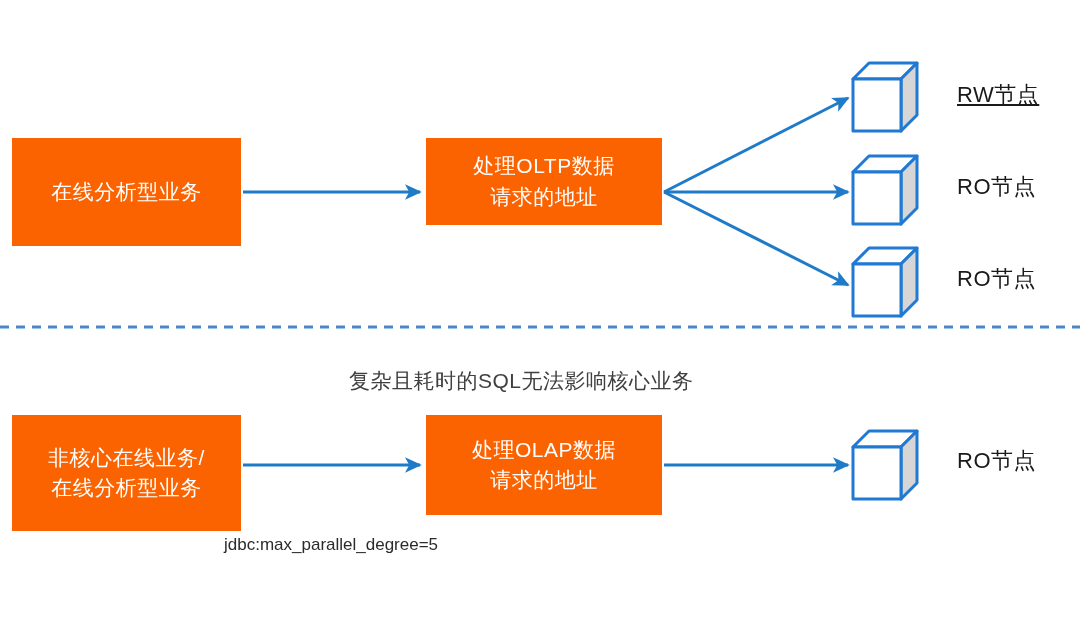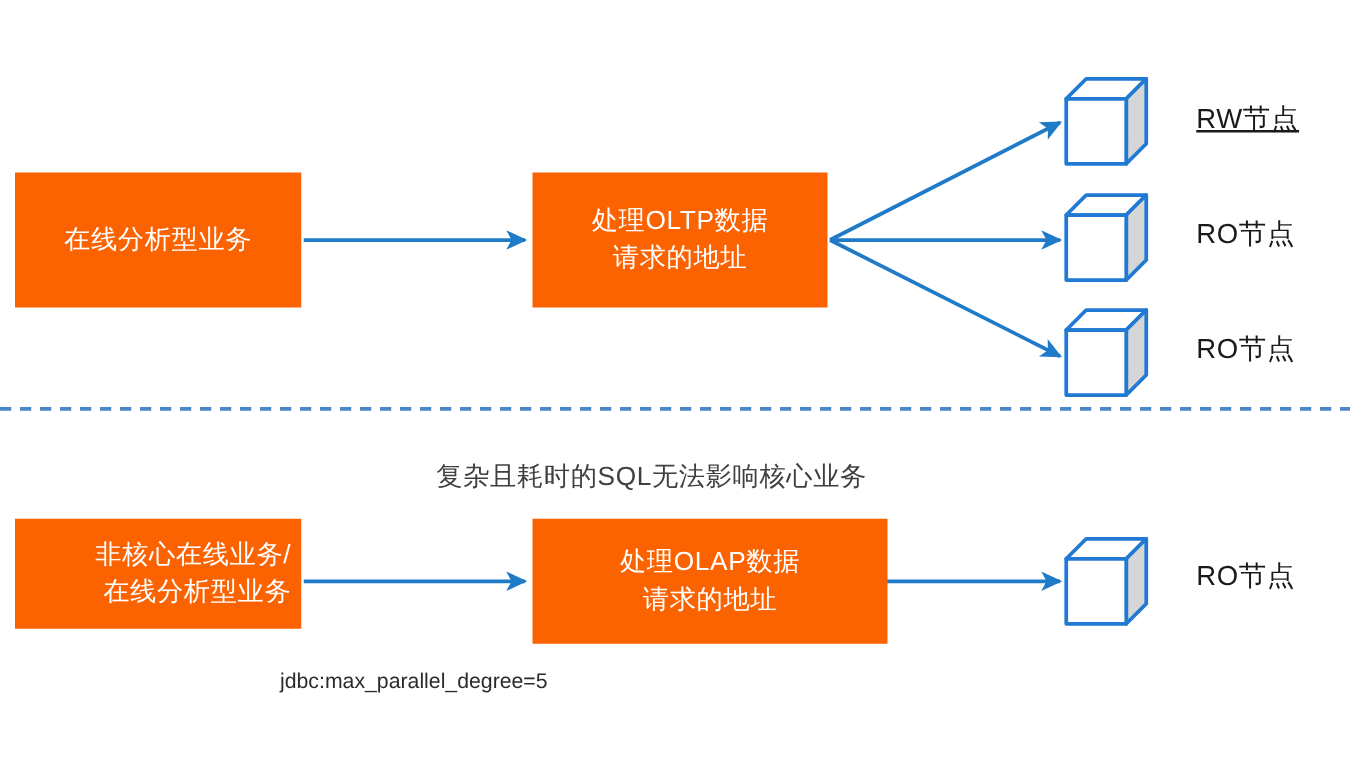--- a/index.html
+++ b/index.html
@@ -106,21 +106,21 @@
 
     <g>
       <line x1="664" y1="465" x2="848" y2="465" stroke="#1f7bc8" stroke-width="3" marker-end="url(#arrowhead)"></line>
     </g>
   </svg>
 
   <div class="box" style="left:12px; top:138px; width:229px; height:108px;">
     <span class="line">在线分析型业务</span>
   </div>
 
-  <div class="box" style="left:426px; top:138px; width:236px; height:108px;">
+  <div class="box" style="left:426px; top:138px; width:236px; height:87px;">
     <span class="line">处理OLTP数据</span>
     <span class="line">请求的地址</span>
   </div>
 
   <div class="cube" style="left:850px; top:60px;">
     <svg viewBox="0 0 70 74" width="70" height="74" xmlns="http://www.w3.org/2000/svg">
       <polygon points="3,19 19,3 67,3 51,19" fill="#ffffff" stroke="#2079d2" stroke-width="3" stroke-linejoin="round"></polygon>
       <polygon points="51,19 67,3 67,55 51,71" fill="#d6d6d6" stroke="#2079d2" stroke-width="3" stroke-linejoin="round"></polygon>
       <rect x="3" y="19" width="48" height="52" fill="#ffffff" stroke="#2079d2" stroke-width="3" stroke-linejoin="round"></rect>
     </svg>
@@ -148,26 +148,26 @@
     </svg>
   </div>
   <div class="node-label" style="left:957px; top:264px;">
     <span>RO节点</span>
   </div>
 
   <div class="caption" style="left:349px; top:367px;">
     <span>复杂且耗时的SQL无法影响核心业务</span>
   </div>
 
-  <div class="box" style="left:12px; top:415px; width:229px; height:88px;align-items:flex-end;">
+  <div class="box" style="left:12px; top:415px; width:229px; height:116px;">
     <span class="line">非核心在线业务/</span>
     <span class="line">在线分析型业务</span>
   </div>
 
-  <div class="box" style="left:426px; top:415px; width:284px; height:100px;">
+  <div class="box" style="left:426px; top:415px; width:236px; height:100px;">
     <span class="line">处理OLAP数据</span>
     <span class="line">请求的地址</span>
   </div>
 
   <div class="cube" style="left:850px; top:428px;">
     <svg viewBox="0 0 70 74" width="70" height="74" xmlns="http://www.w3.org/2000/svg">
       <polygon points="3,19 19,3 67,3 51,19" fill="#ffffff" stroke="#2079d2" stroke-width="3" stroke-linejoin="round"></polygon>
       <polygon points="51,19 67,3 67,55 51,71" fill="#d6d6d6" stroke="#2079d2" stroke-width="3" stroke-linejoin="round"></polygon>
       <rect x="3" y="19" width="48" height="52" fill="#ffffff" stroke="#2079d2" stroke-width="3" stroke-linejoin="round"></rect>
     </svg>

